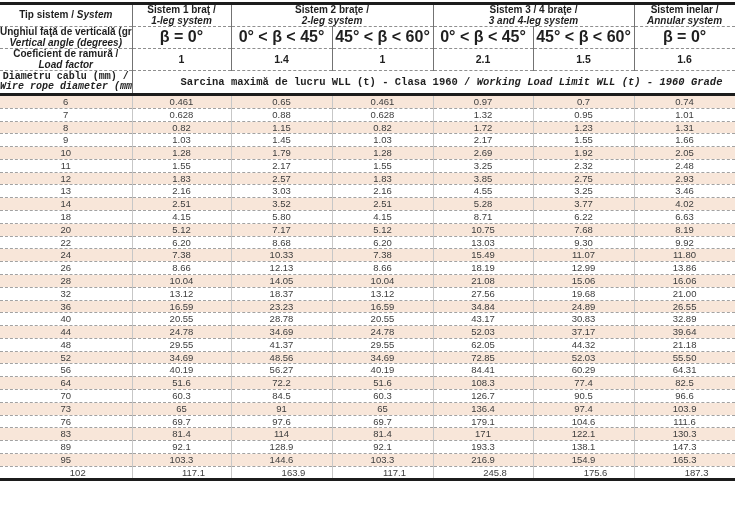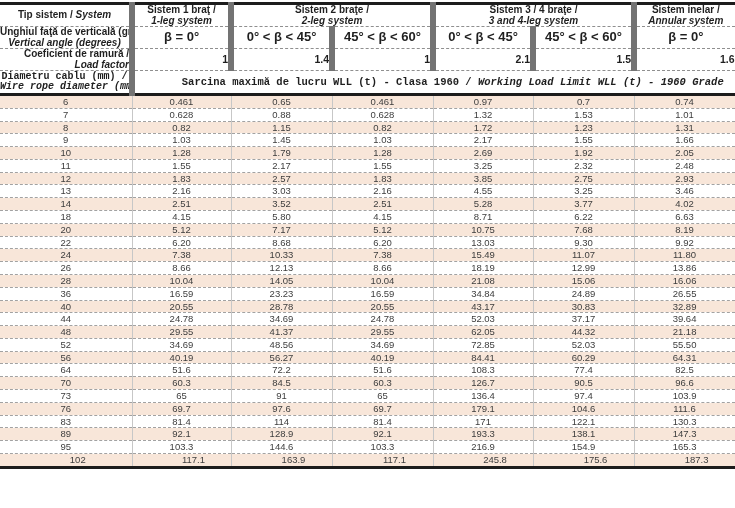--- a/index.html
+++ b/index.html
@@ -30,27 +30,27 @@
     overflow: hidden;
     white-space: nowrap;
   }
   
   thead th {
     font-size: 10px;
     font-weight: bold;
     color: #1f1f1f;
     line-height: 10.5px;
     border-bottom: 1px dashed #8f8f8f;
-    border-right: 6px solid #737373;
+    border-right: 1px solid #737373;
     background: #ffffff;
   }
   thead th:last-child { border-right: none; }
   thead tr.r1 th { height: 21px; }
-  thead tr.r2 th { height: 21px; font-size: 13px; }
-  thead tr.r3 th { height: 21px; font-size: 10.5px; text-align: right; }
+  thead tr.r2 th { height: 21px; font-size: 16px; }
+  thead tr.r3 th { height: 21px; font-size: 10.5px; }
   thead tr.r4 th { height: 22px; border-bottom: 3px solid #1c1c1c; font-family: Liberation Mono, monospace; }
   .en { font-style: italic; }
   
   tbody td {
     font-size: 9.5px;
     color: #3d3d3d;
     height: 11.78px;
     line-height: 11.78px;
     border-bottom: 1px dashed #a2a2a2;
     border-right: 1px solid #c7c7c7;
@@ -114,21 +114,21 @@
           <td>0.97</td>
           <td>0.7</td>
           <td>0.74</td>
         </tr>
         <tr>
           <td>7</td>
           <td>0.628</td>
           <td>0.88</td>
           <td>0.628</td>
           <td>1.32</td>
-          <td>1.53</td>
+          <td>0.95</td>
           <td>1.01</td>
         </tr>
         <tr>
           <td>8</td>
           <td>0.82</td>
           <td>1.15</td>
           <td>0.82</td>
           <td>1.72</td>
           <td>1.23</td>
           <td>1.31</td>
@@ -235,20 +235,29 @@
         <tr>
           <td>28</td>
           <td>10.04</td>
           <td>14.05</td>
           <td>10.04</td>
           <td>21.08</td>
           <td>15.06</td>
           <td>16.06</td>
         </tr>
         <tr>
+          <td>32</td>
+          <td>13.12</td>
+          <td>18.37</td>
+          <td>13.12</td>
+          <td>27.56</td>
+          <td>19.68</td>
+          <td>21.00</td>
+        </tr>
+        <tr>
           <td>36</td>
           <td>16.59</td>
           <td>23.23</td>
           <td>16.59</td>
           <td>34.84</td>
           <td>24.89</td>
           <td>26.55</td>
         </tr>
         <tr>
           <td>40</td>

